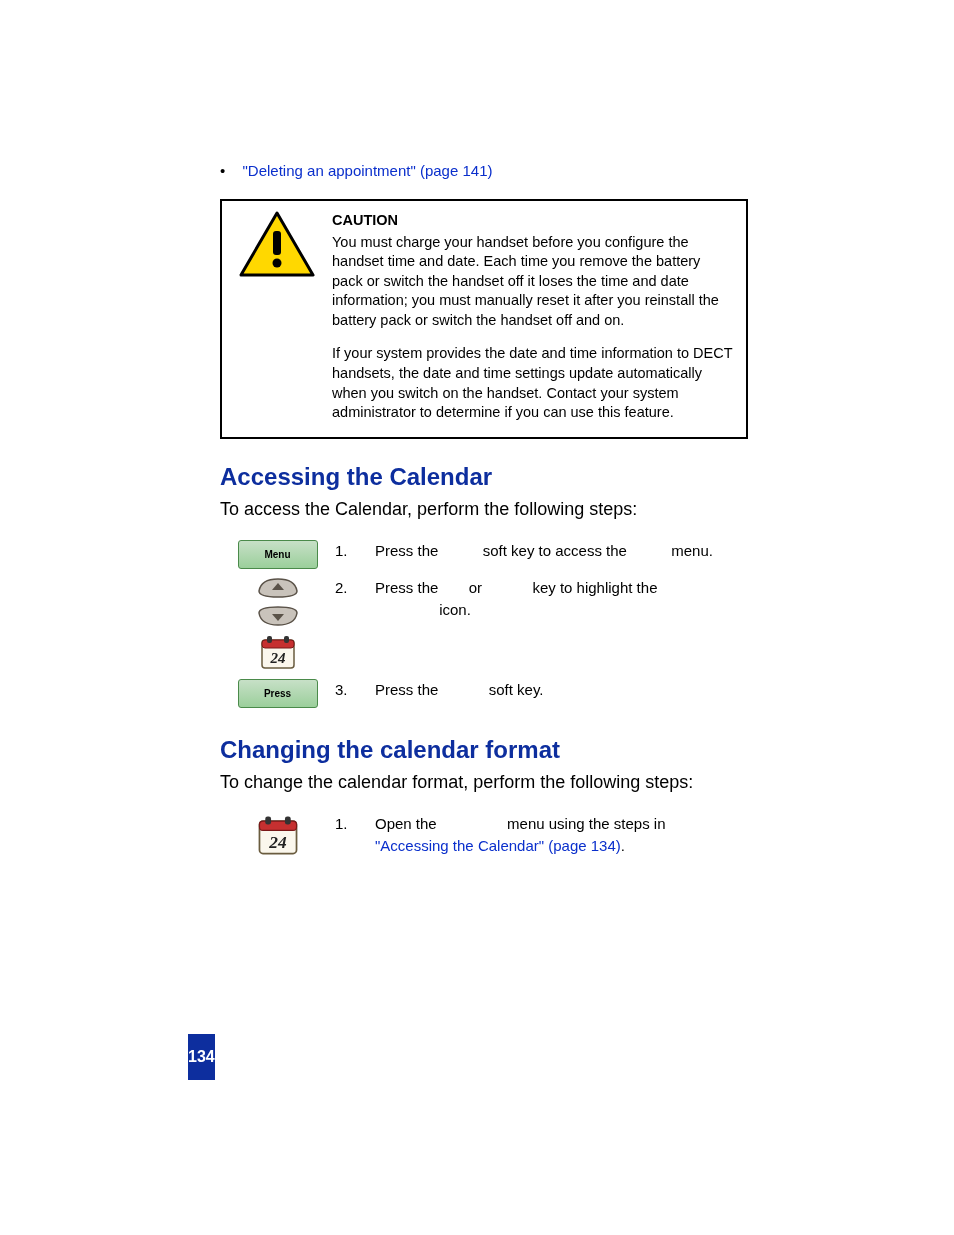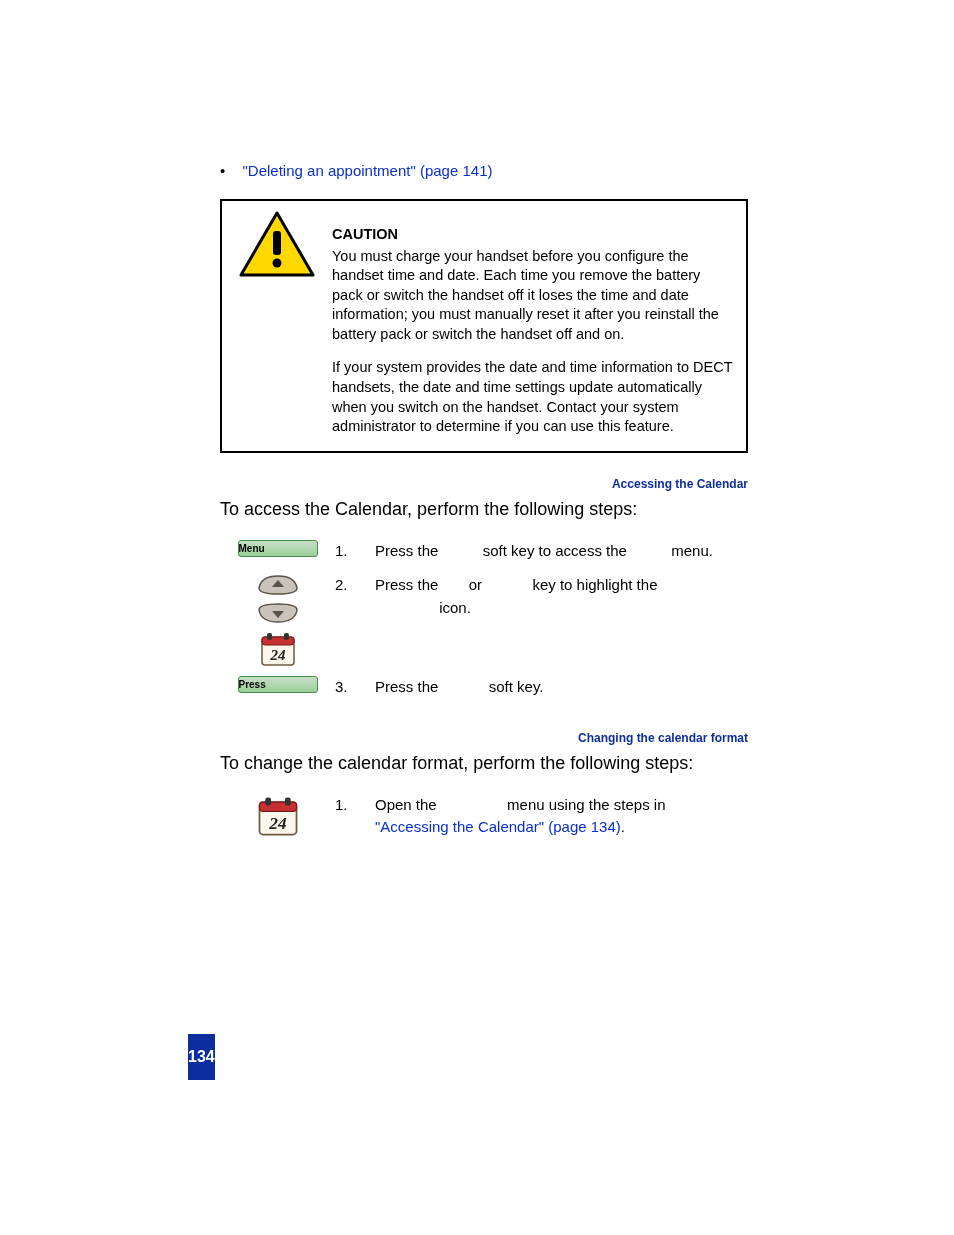--- a/index.html
+++ b/index.html
@@ -38,33 +38,32 @@
   }
   .caution-icon-cell {
     width: 110px;
     display: flex;
     align-items: flex-start;
     justify-content: center;
     padding: 10px 0;
   }
   .caution-text-cell {
     flex: 1;
-    padding: 24px 12px 14px 0;
+    padding: 10px 12px 14px 0;
     font-size: 14.5px;
     line-height: 1.35;
   }
   .caution-title { font-weight: bold; margin-bottom: 2px; }
   .caution-para1 { margin-bottom: 14px; }
   .section-heading {
     color: #0d2e9e;
     font-weight: bold;
-    font-size: 12px;
+    font-size: 24px;
     font-family: Verdana, Arial, sans-serif;
     margin: 2px 0 8px 0;
-    text-align: right;
   }
   .intro { font-size: 18px; margin-bottom: 20px; }
   .steps-row {
     display: flex;
     align-items: flex-start;
     margin-bottom: 8px;
   }
   .steps-icon-col {
     width: 115px;
     display: flex;
@@ -74,22 +73,22 @@
   }
   .steps-text-col { flex: 1; font-size: 15px; line-height: 1.5; }
   .step-line { display: flex; margin-bottom: 4px; }
   .step-num { width: 28px; flex-shrink: 0; }
   .step-body { flex: 1; margin-left: 12px; }
   .softkey {
     background: linear-gradient(#c7e0c7, #9bcf9b);
     border: 1px solid #4a8a4a;
     border-radius: 3px;
     width: 80px;
-    padding: 2px 0;
-    text-align: left;
+    padding: 8px 0;
+    text-align: center;
     font-size: 10px;
     font-weight: bold;
     color: #000;
   }
   .page-num-box {
     position: absolute;
     left: 188px;
     top: 1034px;
     background: #0d2e9e;
     color: #fff;

